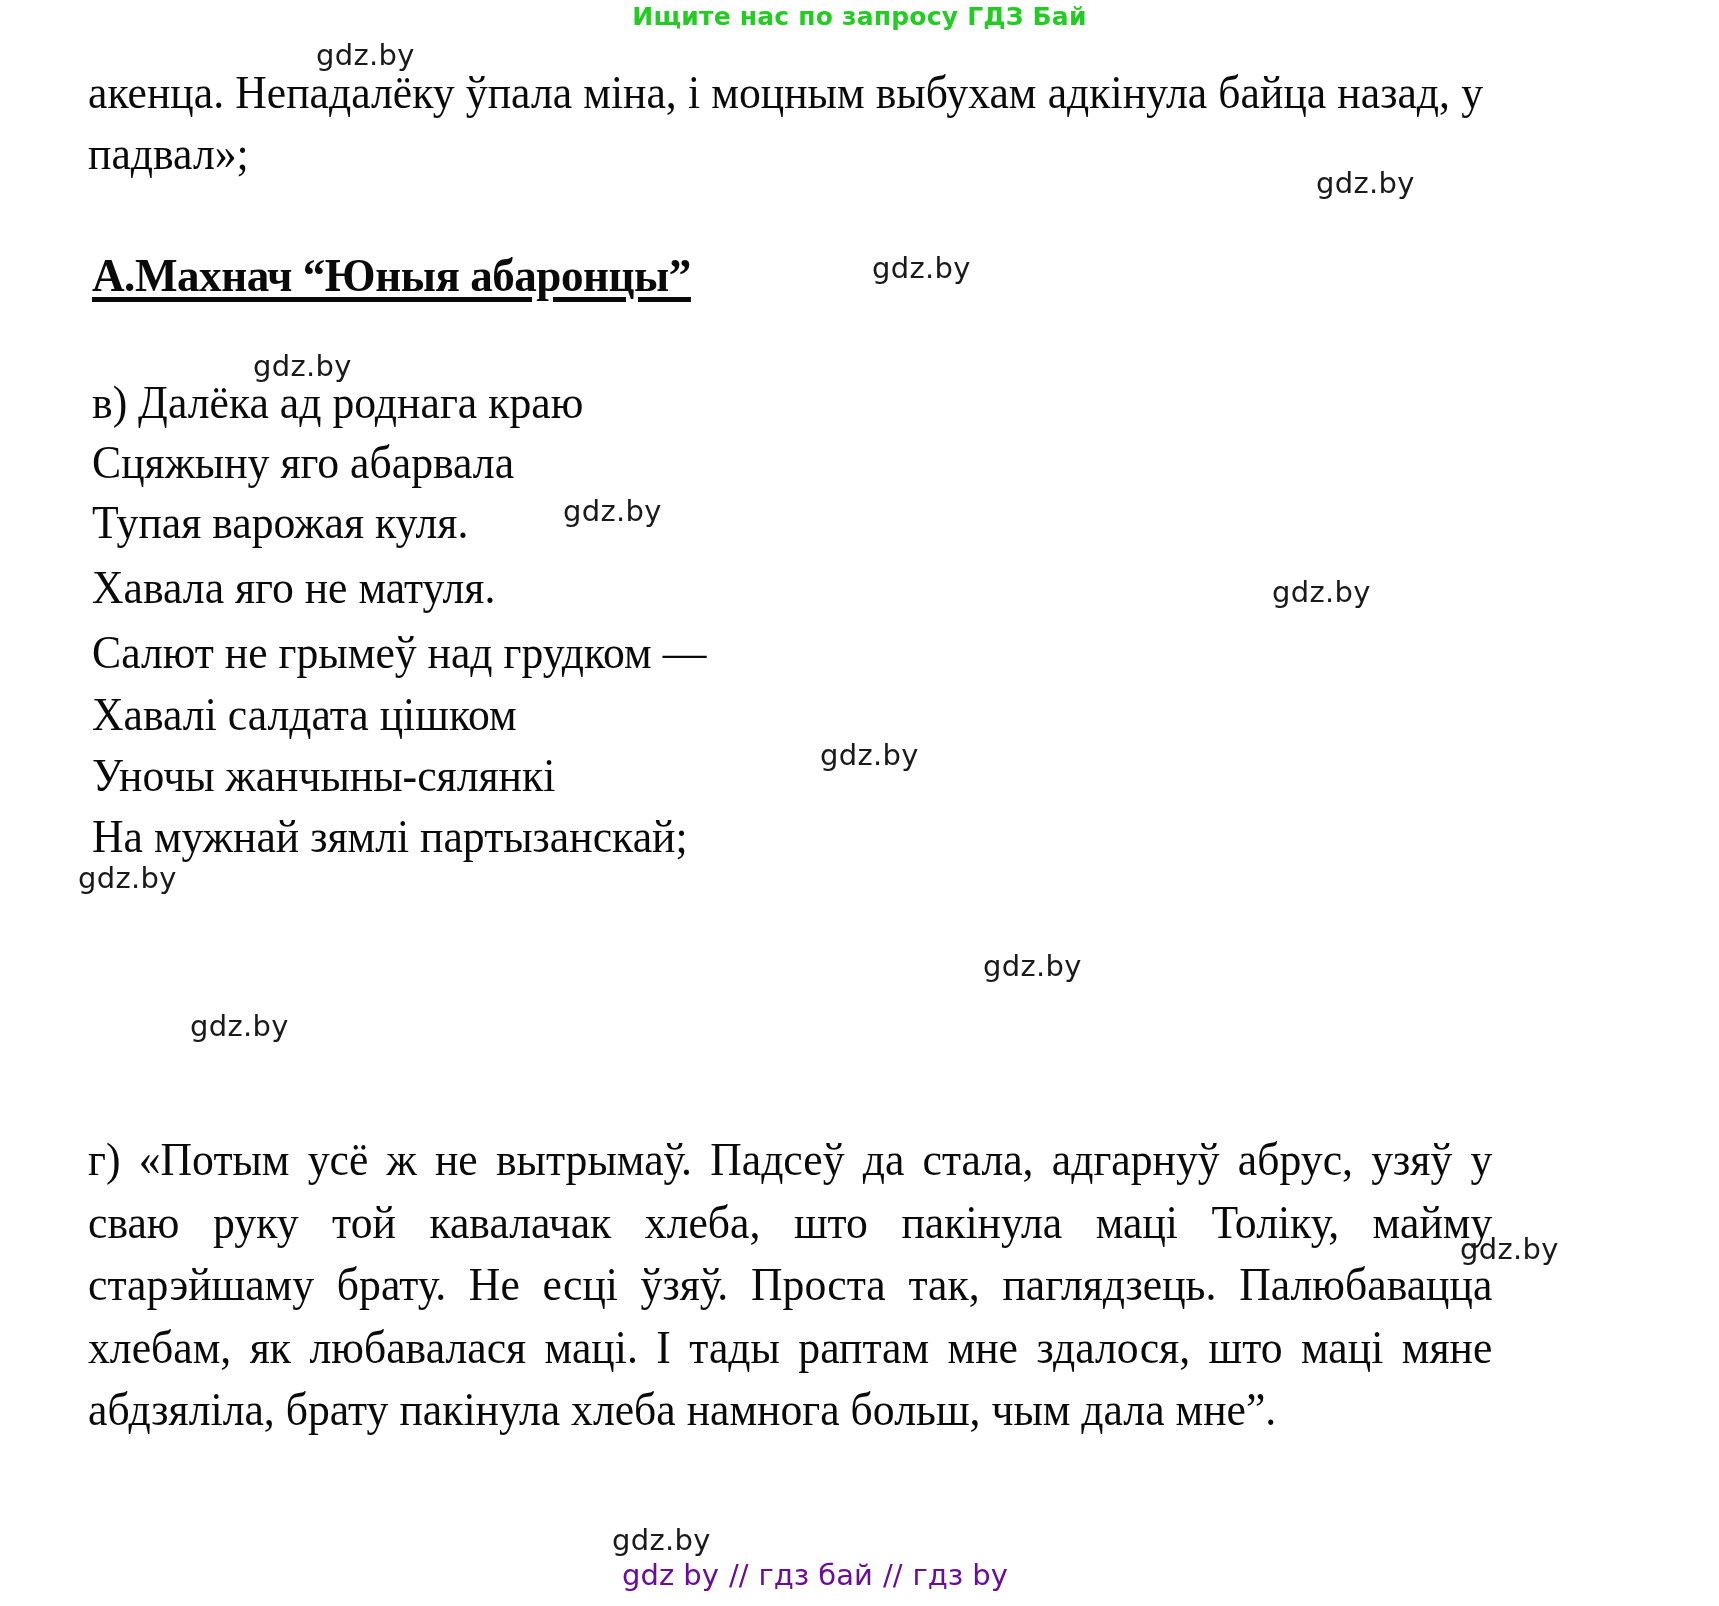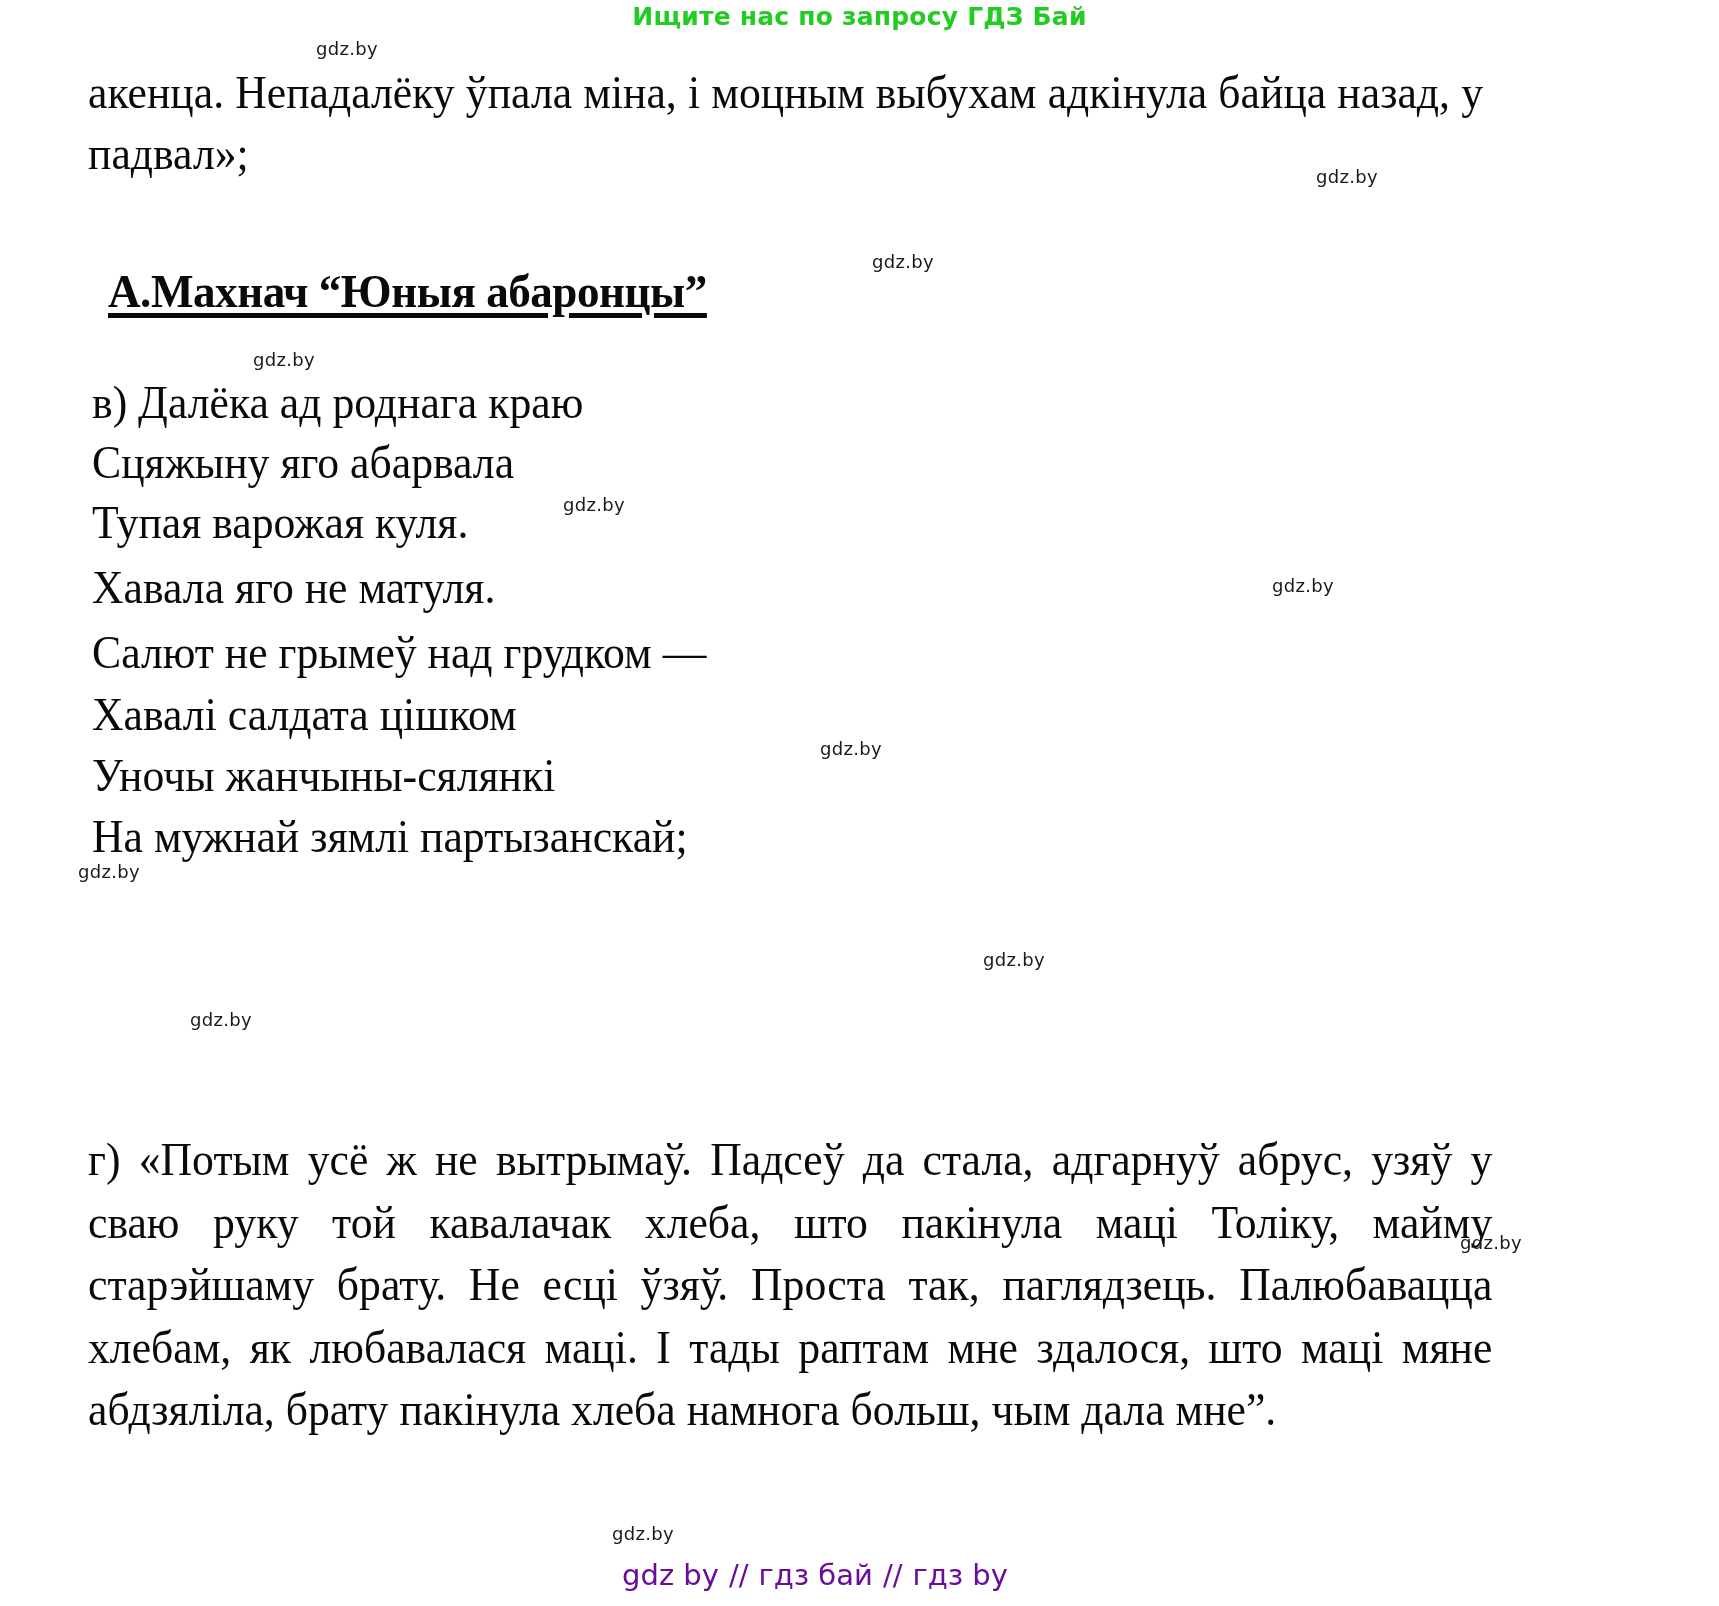--- a/index.html
+++ b/index.html
@@ -58,35 +58,35 @@
     font-weight: 700;
     text-decoration: underline;
     text-decoration-thickness: 5px;
     text-underline-offset: 6px;
     font-size: 47px;
     line-height: 1.25;
     display: inline-block;
     letter-spacing: -0.5px;
   }
 
-  .h-wrap { margin: 16px; }
+  .h-wrap { margin: 0; }
 
   .poem-line {
     margin: 0;
     white-space: nowrap;
   }
 
   
   .abs { position: absolute; }
 
   
   .wm {
     position: absolute;
     font-family: "DejaVu Sans", "Liberation Sans", sans-serif;
-    font-size: 18px;
+    font-size: 29px;
     color: #1a1a1a;
     letter-spacing: 0.3px;
     white-space: nowrap;
     pointer-events: none;
   }
 
   
   .footer {
     position: absolute;
     left: 0;

